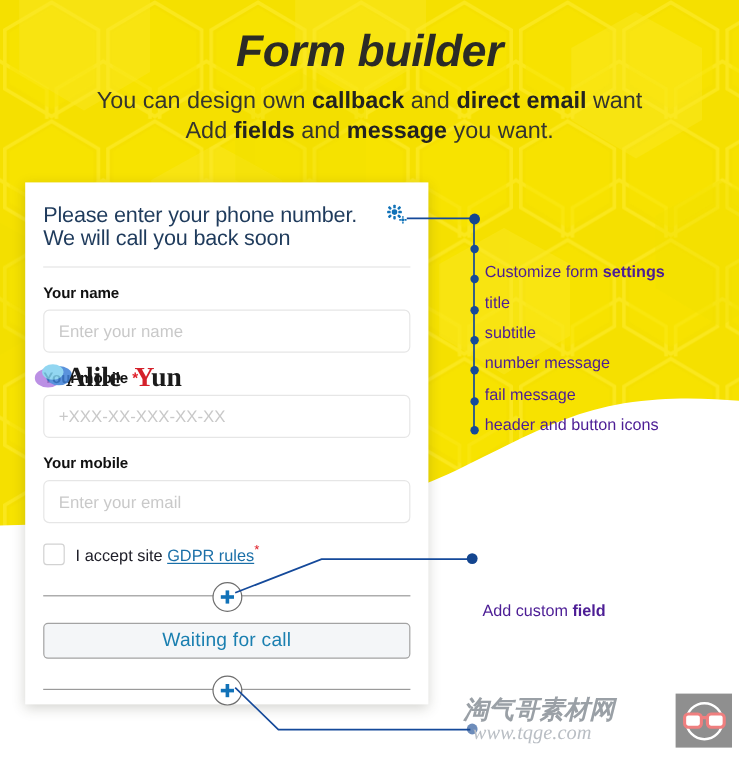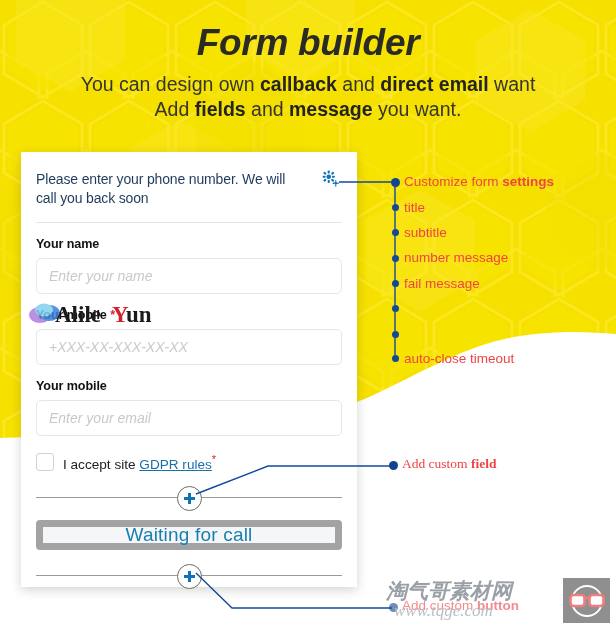--- a/index.html
+++ b/index.html
@@ -51,21 +51,21 @@
   #sub b { font-weight: bold; color: #232320; }
   
   #card {
     position: absolute; left: 21px; top: 152px;
     width: 336px; height: 435px;
     background: #ffffff;
     box-shadow: 0 3px 10px rgba(60,60,40,.22);
   }
   #cardinner { padding: 18px 15px 0 15px; position: relative; }
   .form-head {
-    font-size: 14px; color: #1f3b5c; line-height: 19px;
+    font-size: 18px; color: #1f3b5c; line-height: 19px;
     width: 265px;
     letter-spacing: -0.15px;
   }
   #gear {
     position: absolute; right: 17px; top: 18px;
     width: 18px; height: 18px;
   }
   .hr-head {
     border: none; border-top: 1px solid #e4e4e4;
     margin: 14px 0 0 0;
@@ -78,21 +78,20 @@
   .flabel .req { color: #e0202a; font-weight: bold; }
   .finput {
     box-sizing: border-box;
     width: 306px; height: 36px;
     border: 1px solid #e6e6e6; border-radius: 5px;
     background: #fff;
     font-size: 14px; color: #0f172a;
     padding: 0 12px;
     font-family: "Liberation Sans", sans-serif;
     line-height: 34px;
-    font-style: italic;
   }
   .finput::placeholder { color: #c9c9c9; }
   
   #gdpr-row {
     margin-top: 17px;
     display: flex; align-items: center;
   }
   #gdpr-box {
     width: 18px; height: 18px;
     border: 1px solid #d2d2d2; border-radius: 3px;
@@ -120,33 +119,34 @@
     width: 23px; height: 23px; border-radius: 50%;
     border: 1px solid #6d6d6d;
     background: #ffffff;
     display: flex; align-items: center; justify-content: center;
   }
   .plusbtn svg { display:block; }
   
   #callbtn {
     margin-top: 10px;
     width: 306px; height: 30px; box-sizing: border-box;
-    border: 7px solid #a3a3a3; border-radius: 4px;
+    border: 1px solid #a3a3a3; border-radius: 4px;
     background: #f4f6f8;
-    color: #1a7fb0; font-size: 19px;
+    color: #1a7fb0; font-size: 16px;
     display: flex; align-items: center; justify-content: center;
     font-family: "Liberation Sans", sans-serif;
     letter-spacing: .2px;
   }
   
   #annot { position: absolute; left: 0; top: 0; width: 616px; height: 635px; }
   .an-item {
     position: absolute;
-    font-size: 13.5px; color: #ef4444;
+    font-size: 13.5px; color: #4c1d95;
     white-space: nowrap;
+    margin-top: 45px;
   }
   .an-item b { font-weight: bold; }
   .an-item .small { font-size: 11.4px; }
   .an-dot {
     position: absolute;
     width: 7px; height: 7px; border-radius: 50%;
     background: #14499a;
   }
   .an-dot.big { width: 9px; height: 9px; background: #13458f; }
   
@@ -326,24 +326,24 @@
     <div class="an-dot" style="left:392px;top:331px;"></div>
     <div class="an-dot" style="left:392px;top:355px;"></div>
 
     <div class="an-item" style="left:404px;top:174px;">
       <span>Customize form </span><b>settings</b>
     </div>
     <div class="an-item" style="left:404px;top:200px;">title</div>
     <div class="an-item" style="left:404px;top:225px;">subtitle</div>
     <div class="an-item" style="left:404px;top:250px;">number message</div>
     <div class="an-item" style="left:404px;top:276px;">fail message</div>
-    <div class="an-item" style="left:404px;top:351px;">auto-close timeout</div>
+    <div class="an-item" style="left:404px;top:301px;">header and button icons</div>
 
     <div class="an-dot big" style="left:389px;top:461px;"></div>
-    <div class="an-item" style="left:402px;top:456px;font-family:Liberation Serif, serif;">
+    <div class="an-item" style="left:402px;top:456px;">
       <span>Add custom </span><b>field</b>
     </div>
 
     <div class="an-dot big" style="left:389px;top:603px;opacity:.62;"></div>
     <div class="an-item" style="left:402px;top:598px;opacity:.62;">
       <span>Add custom </span><b>button</b>
     </div>
   </div>
 
   <svg id="wm-ali" viewBox="0 0 145 30">

